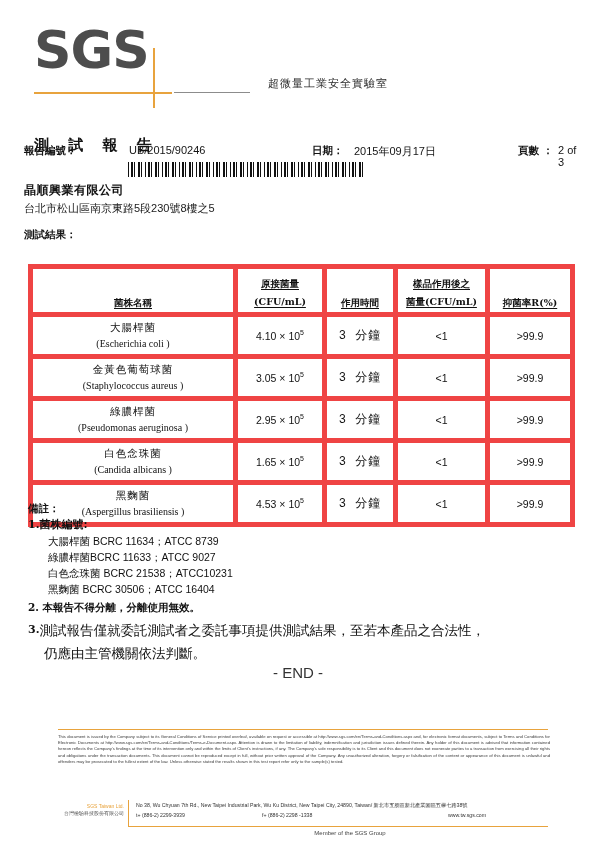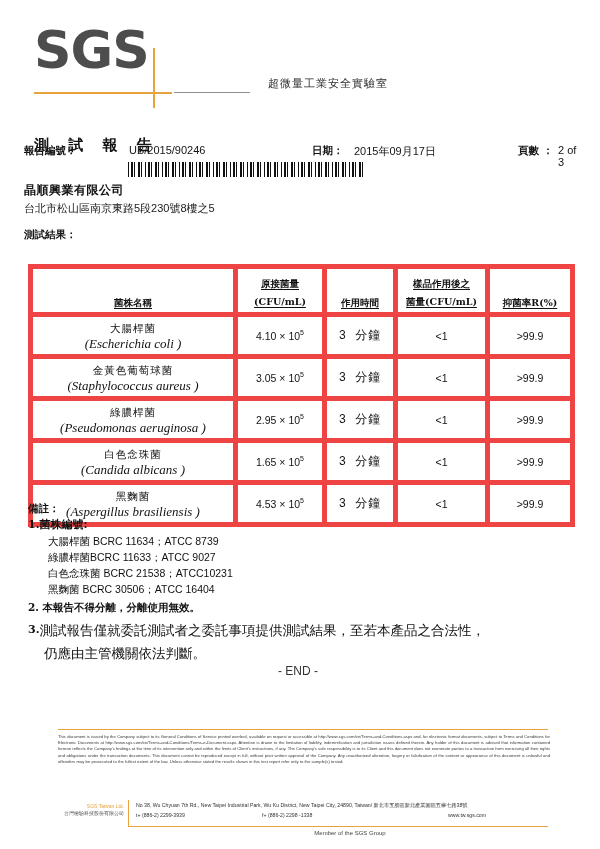--- a/index.html
+++ b/index.html
@@ -203,30 +203,29 @@
     line-height: 12px;
     display: inline-block;
     text-decoration: underline;
     text-underline-offset: 2px;
   }
   .hdr-cell.name-col .hdr-inner { vertical-align: bottom; }
   .hdr-cell.name-col { vertical-align: bottom; padding-bottom: 3px !important; }
 
   .row-cell { height: 37px; }
   .strain-cn {
-    font-family: Liberation Serif, serif;
+    font-family: Liberation Mono, monospace;
     font-size: 10.5px;
     color: #111;
     line-height: 15px;
     letter-spacing: 1px;
   }
   .strain-la {
     font-family: "Liberation Serif", serif;
-    font-style: italic;
-    font-size: 13px;
+    font-size: 10px;
     color: #111;
     line-height: 15px;
   }
   .num-cell {
     font-family: "Liberation Sans", sans-serif;
     font-size: 10.5px;
     color: #111;
   }
   .num-cell sup { font-size: 7px; }
   .time-cell {
@@ -285,21 +284,21 @@
   .note3 .lead { font-size: 11px; font-weight: bold; vertical-align: 2px; }
   .note3-l2 { margin-left: 16px; }
 
   .end-mark {
     position: absolute;
     left: 0;
     top: 664px;
     width: 596px;
     text-align: center;
     font-family: "Liberation Sans", sans-serif;
-    font-size: 12px;
+    font-size: 15px;
     color: #333;
   }
 
   
   .foot-rule-top {
     position: absolute;
     left: 58px;
     top: 729px;
     width: 490px;
     height: 1px;

